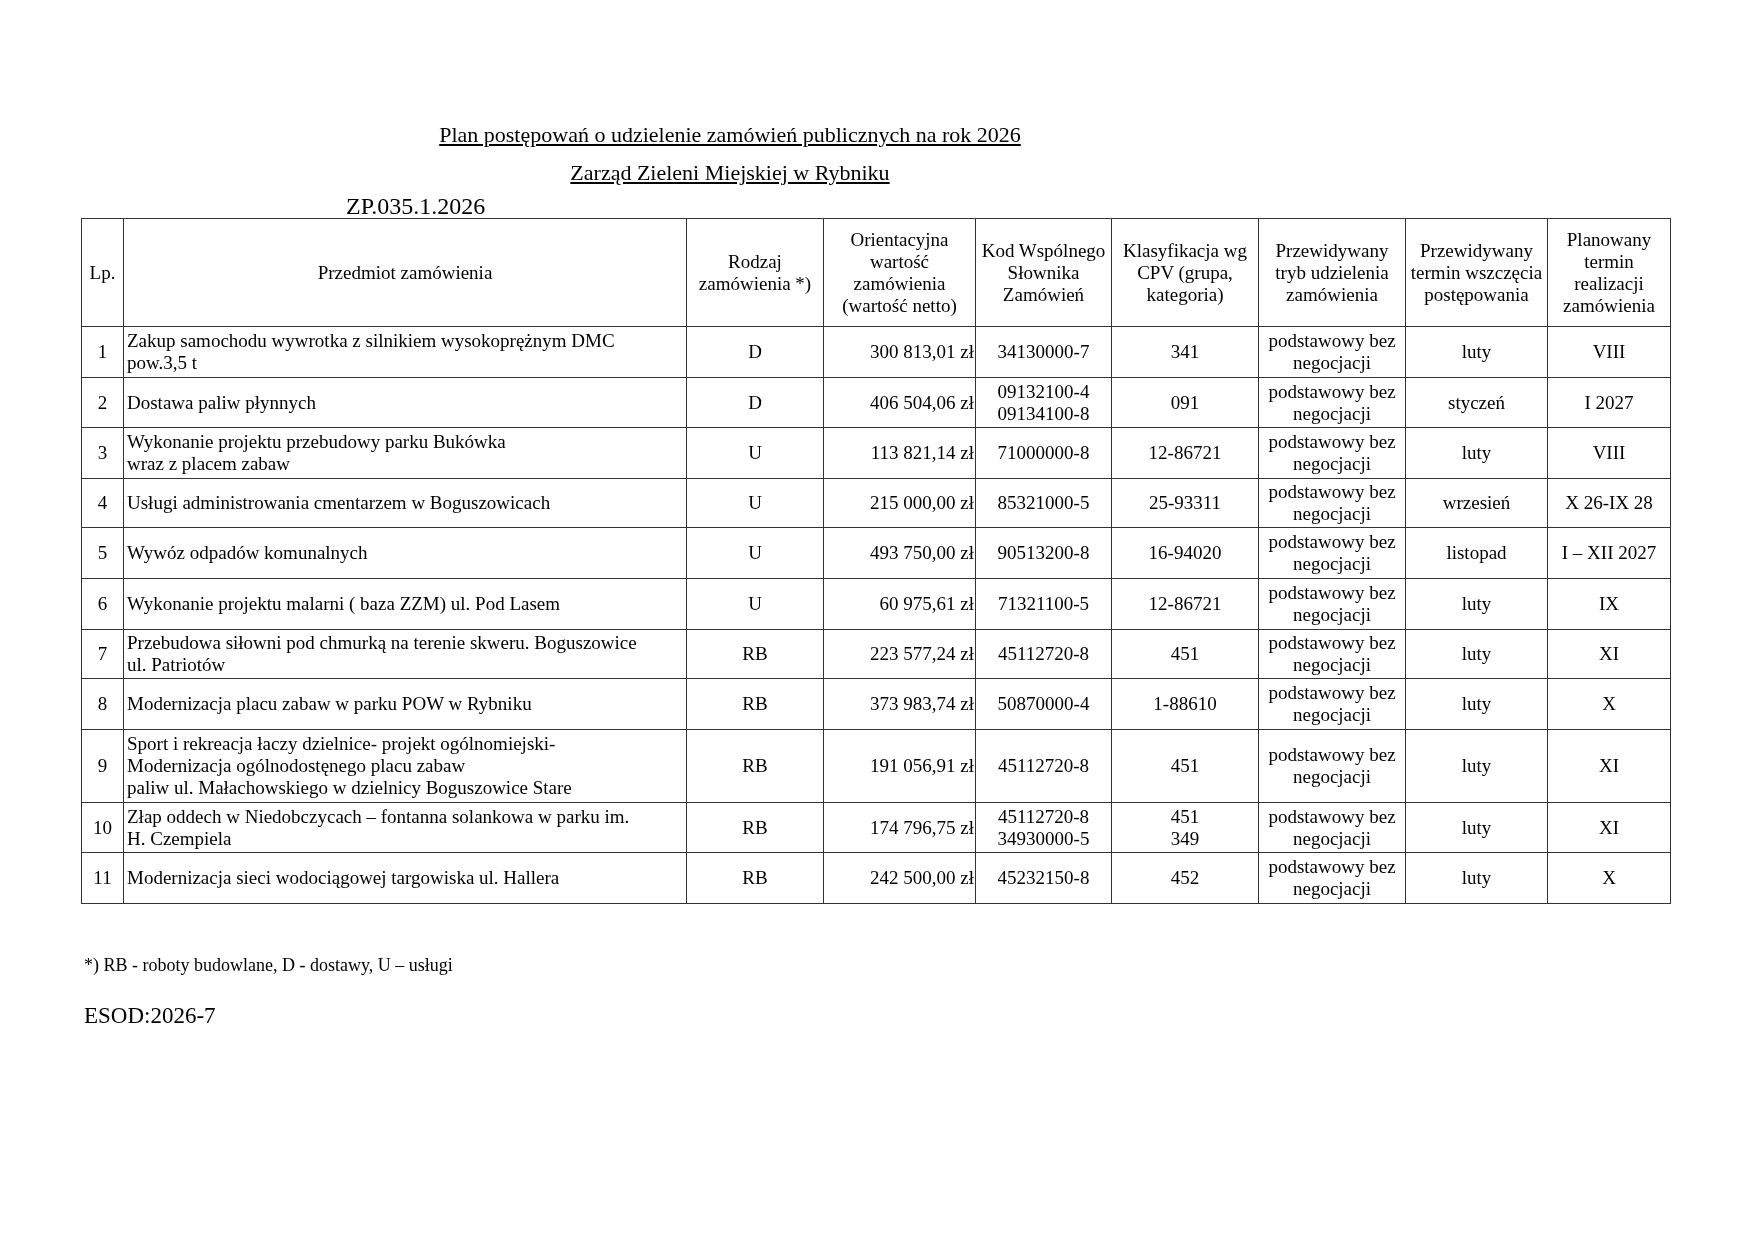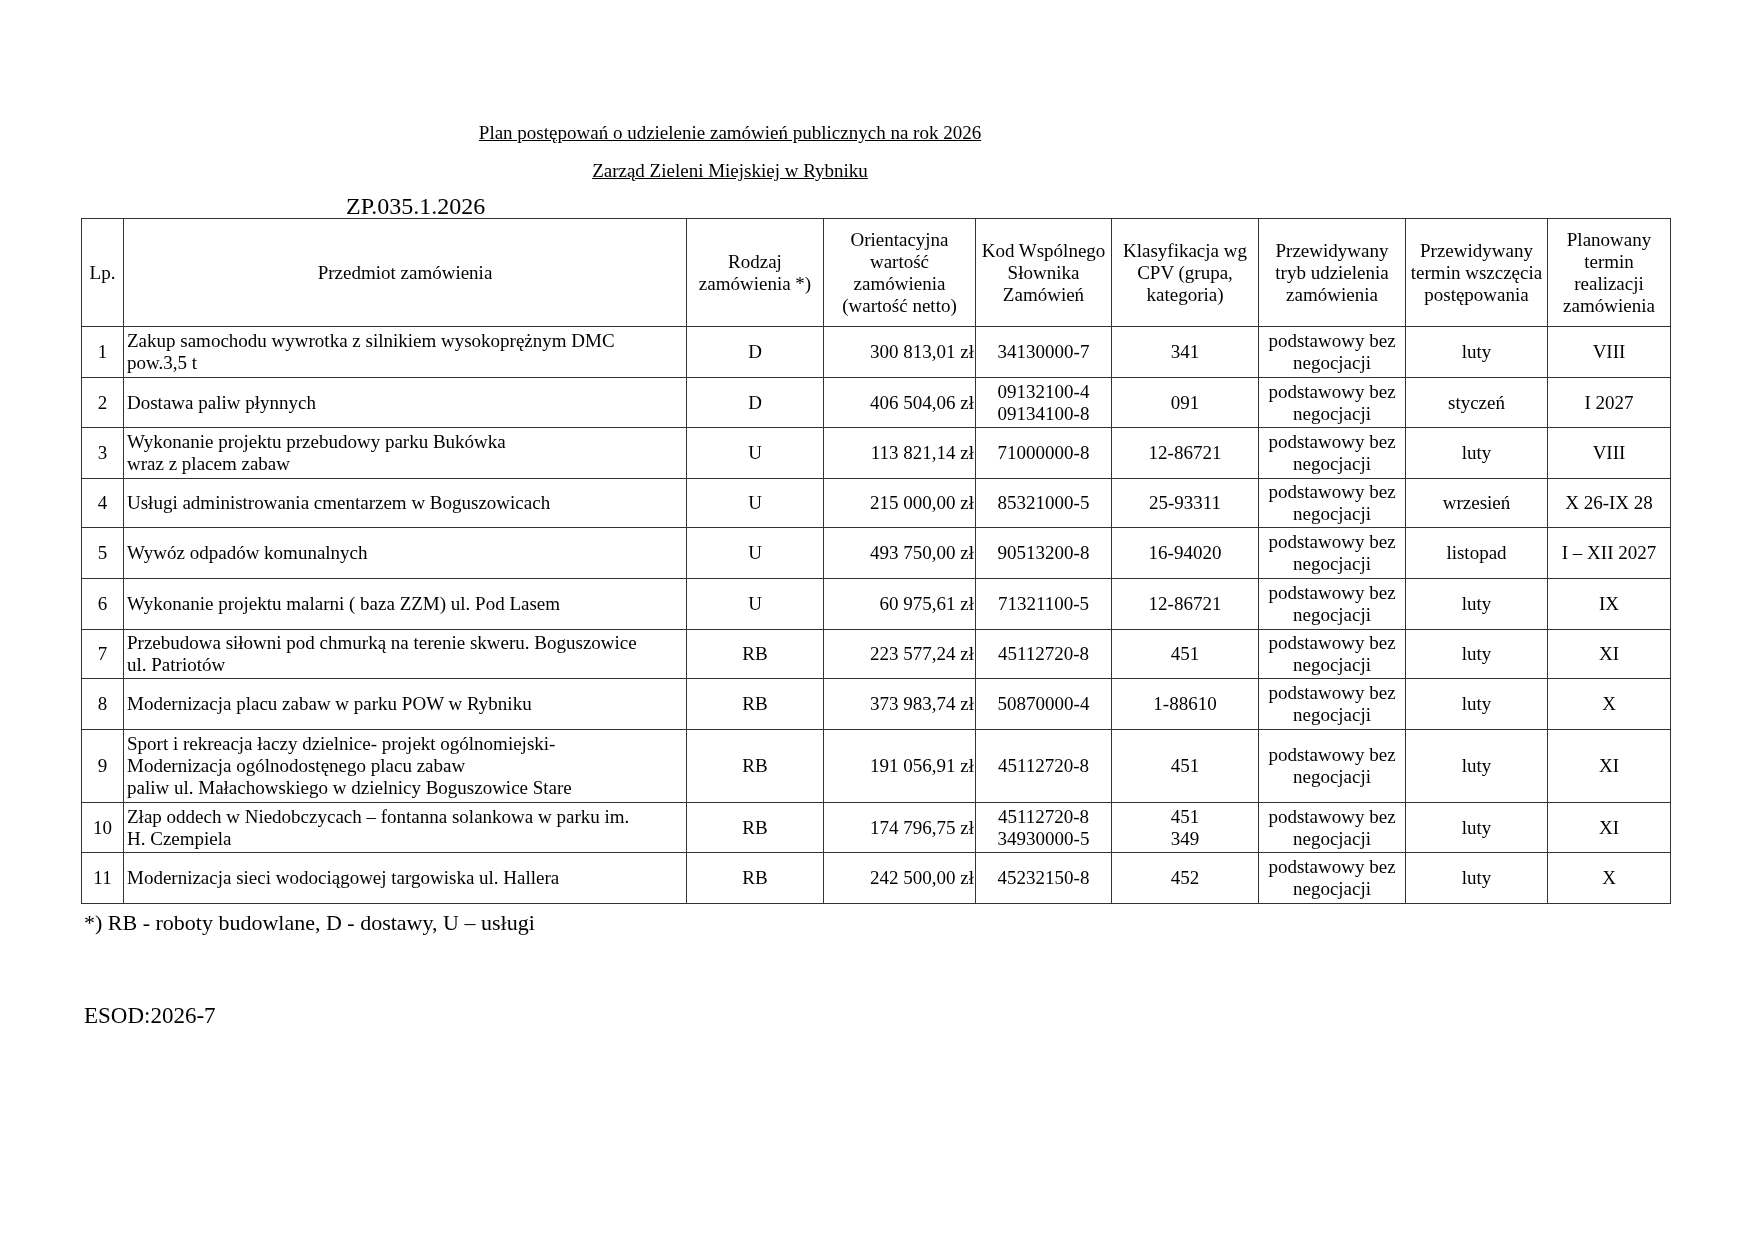--- a/index.html
+++ b/index.html
@@ -1,33 +1,33 @@
 <!DOCTYPE html>
 <html><head>
 <meta charset="utf-8">
 <style>
   html, body { margin: 0; padding: 0; background: #ffffff; }
   body { width: 1754px; height: 1241px; position: relative; overflow: hidden;
          font-family: "Liberation Serif", "DejaVu Serif", serif; color: #000; }
   .title { position: absolute; left: 0; width: 1460px; text-align: center;
-           font-size: 19px; text-decoration: underline; }
+           font-size: 22px; text-decoration: underline; }
   #title1 { top: 122px; }
   #title2 { top: 160px; }
   .sig { position: absolute; left: 346px; top: 193px; font-size: 24px; }
   table.plan { position: absolute; left: 81px; top: 218px; border-collapse: collapse;
                table-layout: fixed; font-size: 19px; line-height: 22px; }
   table.plan td, table.plan th { border: 1.5px solid #333; padding: 0 3px; font-weight: normal; }
   table.plan th { height: 107px; text-align: center; vertical-align: middle; }
   .c-lp { text-align: center; }
   .c-subj { text-align: left; }
   .c-type, .c-cpv, .c-kl, .c-mode, .c-start, .c-end { text-align: center; }
   .c-val { text-align: right; padding-right: 1px !important; white-space: nowrap; }
   .mode-line { display: block; line-height: 22px; }
   .multi { white-space: pre-line; }
-  .footnote { position: absolute; left: 84px; top: 910px; font-size: 22px; }
+  .footnote { position: absolute; left: 84px; top: 955px; font-size: 18px; }
   .esod { position: absolute; left: 84px; top: 1003px; font-size: 23px; }
 </style>
 </head>
 <body>
 
 <div id="title1" class="title">Plan postępowań o udzielenie zamówień publicznych na rok 2026</div>
 <div id="title2" class="title">Zarząd Zieleni Miejskiej w Rybniku</div>
 <div class="sig">ZP.035.1.2026</div>
 
 <table class="plan">

